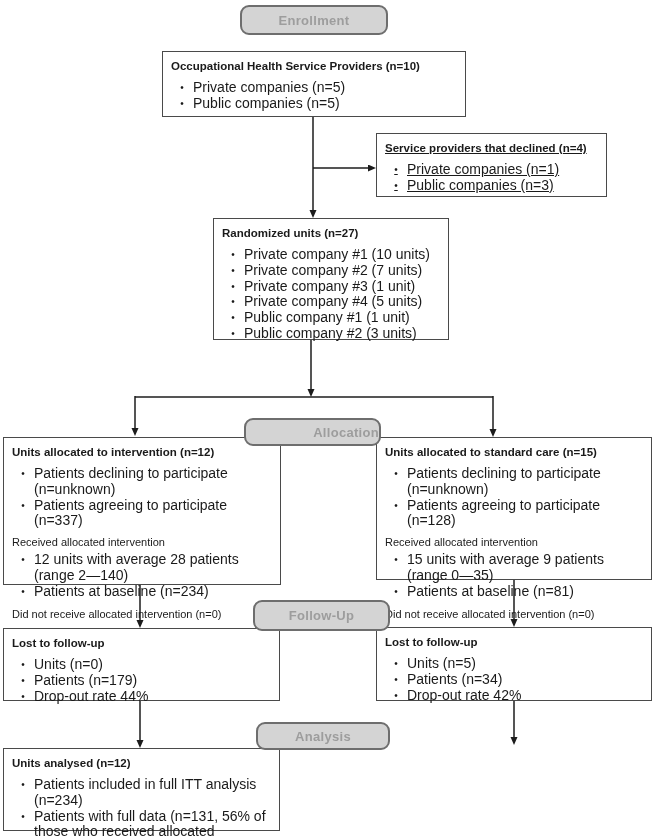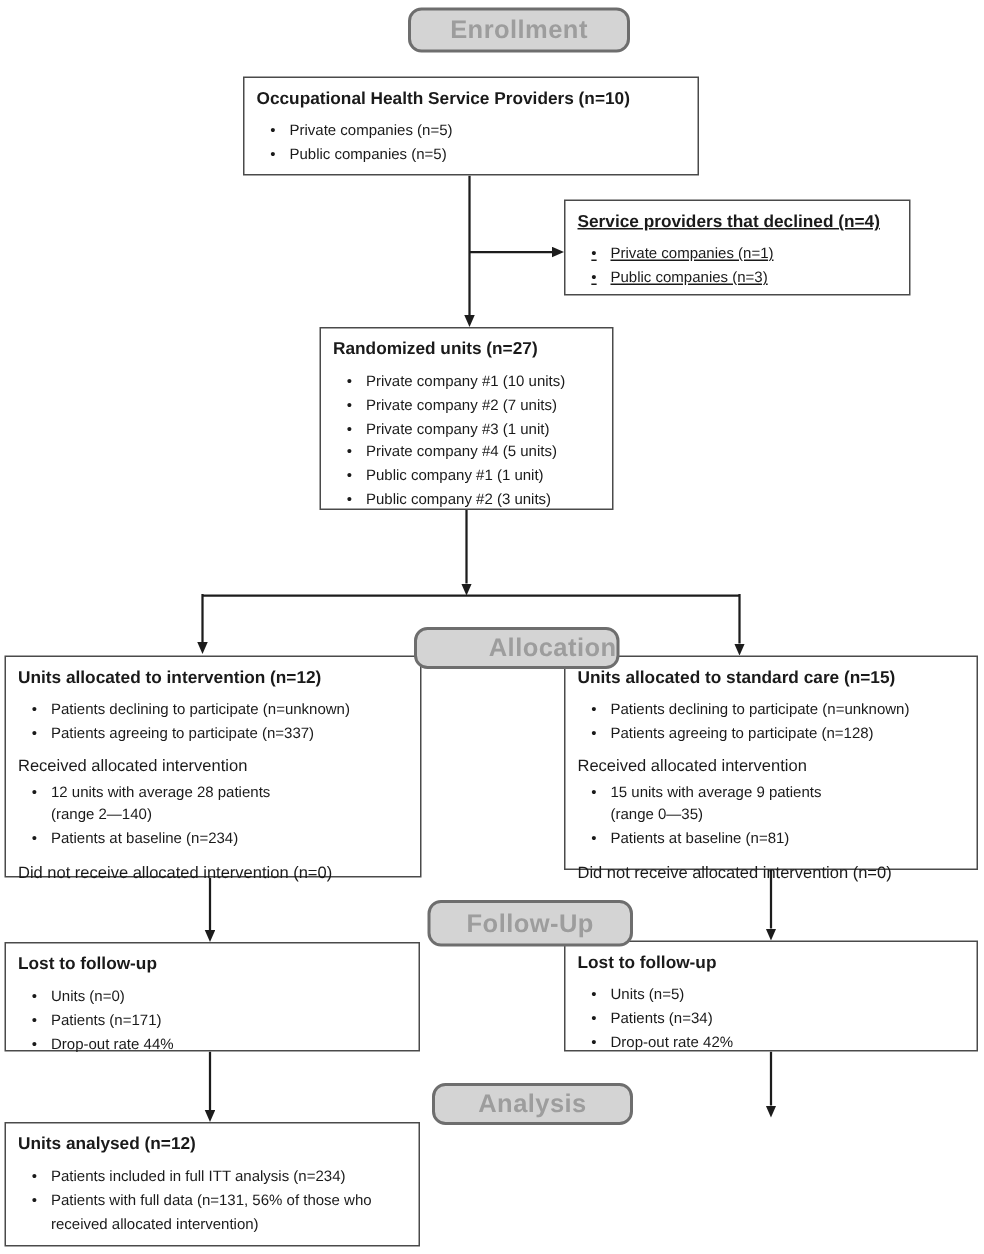--- a/index.html
+++ b/index.html
@@ -31,46 +31,45 @@
     width:656px;height:836px;
     z-index:1;
   }
   .stage-label{
     position:absolute;
     z-index:3;
     background:var(--label_fill);
     border:2px solid var(--label_border);
     border-radius:9px;
     color:var(--label_text);
-    font-size:17px;
+    font-size:13px;
     font-weight:700;
     letter-spacing:.3px;
     display:flex;
     align-items:center;
     justify-content:center;
     box-sizing:border-box;
-    margin-left:32px;
   }
   .box{
     position:absolute;
     z-index:2;
     background:var(--box_fill);
     border:1.5px solid var(--box_border);
     box-sizing:border-box;
     padding:7px 6px 23px 8px;
   }
   .box-title{
     font-size:11.5px;
     font-weight:700;
     margin-bottom:7px;
     line-height:14px;
   }
   .bullet{
     display:flex;
-    font-size:10px;
+    font-size:14px;
     line-height:15.8px;
   }
   .bullet::before{
     content:"\2022";
     flex:0 0 22px;
     text-align:center;
     font-size:10px;
   }
   .bt{flex:1;}
   .bt .l{display:block;}
@@ -133,21 +132,21 @@
   <div class="box" style="left:376px;top:133px;width:231px;height:64px;text-decoration:underline;">
     <div class="box-title">Service providers that declined (n=4)</div>
     <div class="bullet">
         <span class="bt">Private companies (n=1)</span>
       </div>
     <div class="bullet">
         <span class="bt">Public companies (n=3)</span>
       </div>
   </div>
 
-  <div class="box" style="left:213px;top:218px;width:196px;height:122px;">
+  <div class="box" style="left:213px;top:218px;width:236px;height:122px;">
     <div class="box-title">Randomized units (n=27)</div>
     <div class="bullet">
         <span class="bt">Private company #1 (10 units)</span>
       </div>
     <div class="bullet">
         <span class="bt">Private company #2 (7 units)</span>
       </div>
     <div class="bullet">
         <span class="bt">Private company #3 (1 unit)</span>
       </div>
@@ -207,21 +206,21 @@
       </div>
     <div class="plain footer">Did not receive allocated intervention (n=0)</div>
   </div>
 
   <div class="box" style="left:3px;top:628px;width:277px;height:73px;">
     <div class="box-title">Lost to follow-up</div>
     <div class="bullet">
         <span class="bt">Units (n=0)</span>
       </div>
     <div class="bullet">
-        <span class="bt">Patients (n=171)</span>
+        <span class="bt">Patients (n=179)</span>
       </div>
     <div class="bullet">
         <span class="bt">Drop-out rate 44%</span>
       </div>
   </div>
 
   <div class="box" style="left:376px;top:627px;width:276px;height:74px;">
     <div class="box-title">Lost to follow-up</div>
     <div class="bullet">
         <span class="bt">Units (n=5)</span>

